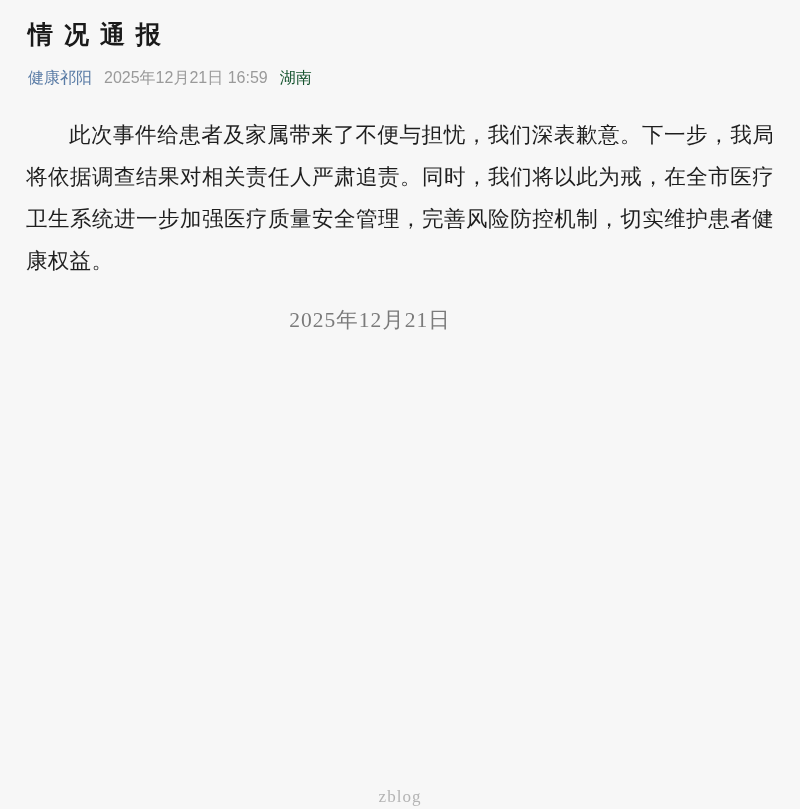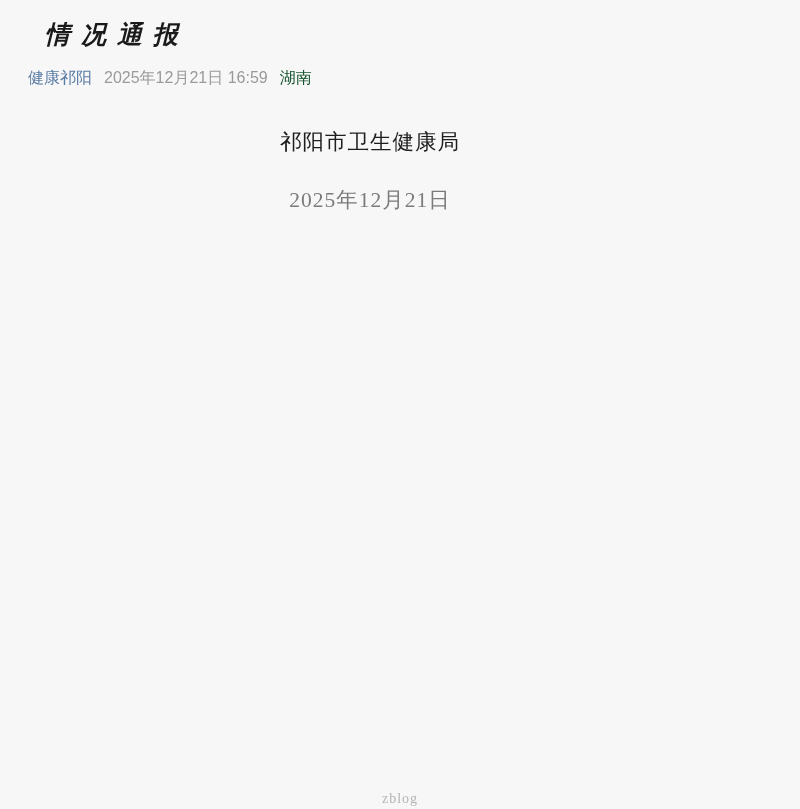--- a/index.html
+++ b/index.html
@@ -22,23 +22,22 @@
     box-sizing: border-box;
     padding: 0 26px;
     position: relative;
   }
   .article-title {
     font-size: 25px;
     font-weight: bold;
     letter-spacing: 2px;
     color: #1a1a1a;
     padding-top: 14px;
-    margin: 0 0 0 19px;
+    margin: 0 0 0 2px;
     line-height: 40px;
-    font-style: italic;
   }
   .meta-row {
     display: flex;
     align-items: center;
     gap: 12px;
     margin: 14px 0 9px 2px;
     font-size: 16px;
     line-height: 20px;
   }
   .meta-source {
@@ -84,41 +83,41 @@
     font-family: "Liberation Serif", serif;
     letter-spacing: 1px;
     padding-right: 60px;
   }
   .watermark {
     position: absolute;
     left: 0;
     right: 0;
     bottom: 2px;
     text-align: center;
-    font-size: 14px;
+    font-size: 17px;
     color: #b4b4b4;
     font-family: "Liberation Serif", serif;
     letter-spacing: 1px;
   }
 </style>
 </head>
 <body>
 
 <div class="page">
 
   <h1 class="article-title">情 况 通 报</h1>
 
   <div class="meta-row">
     <span class="meta-source">健康祁阳</span>
     <span class="meta-date">2025年12月21日 16:59</span>
     <span class="meta-region">湖南</span>
   </div>
 
   <div class="body-text">
+    <p class="para">此次事件给患者及家属带来了不便与担忧，我们深表歉意。下一步，我局将依据调查结果对相关责任人严肃追责。同时，我们将以此为戒，在全市医疗卫生系统进一步加强医疗质量安全管理，完善风险防控机制，切实维护患者健康权益。</p>
   </div>
 
-  <div class="signature">祁阳市卫生健康局</div>
 
   <div class="sign-date">2025年12月21日</div>
 
   <div class="watermark">zblog</div>
 
 </div>
 
 </body></html>

